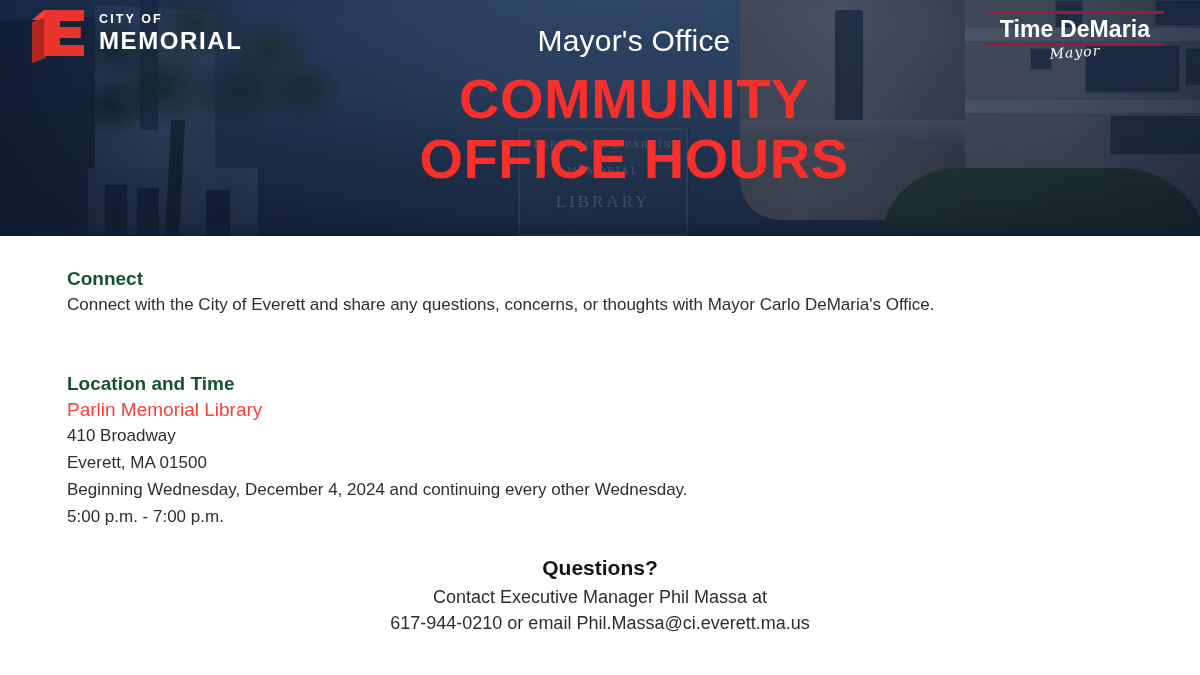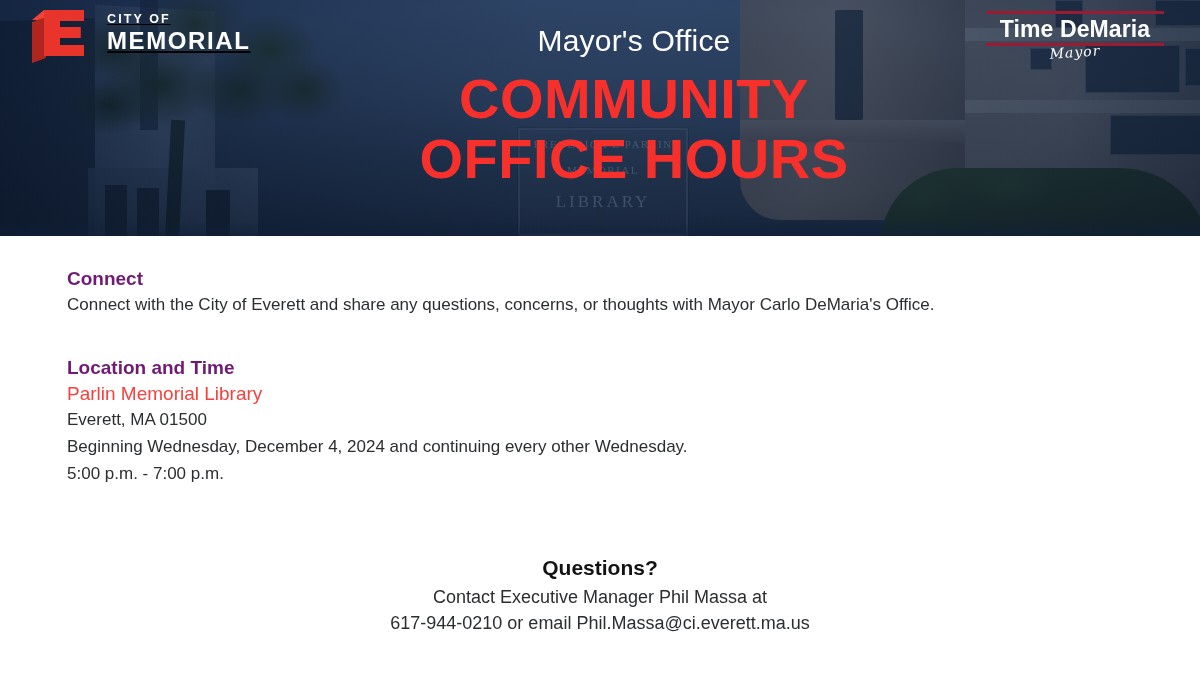--- a/index.html
+++ b/index.html
@@ -223,23 +223,22 @@
     position:absolute; left:0; right:0; bottom:0; height:16px;
     background:linear-gradient(180deg, rgba(16,32,58,0) 0%, rgba(16,32,58,.55) 100%);
   }
 
   
   .everett-logo {
     position:absolute;
     left:32px; top:10px;
     display:flex;
     align-items:center;
-    gap:17px;
+    gap:9px;
     z-index:6;
-    text-decoration:underline;
   }
   .e-mark {
     position:relative;
     width:58px; height:46px;
   }
   .e-mark .e-front {
     position:absolute; left:12px; top:0;
     width:40px; height:46px;
     background:#e8342b;
     clip-path:polygon(0 0, 100% 0, 100% 11px, 16px 11px, 16px 17px,
@@ -337,37 +336,37 @@
   
   .body {
     position:relative;
     padding:32px 0 0 67px;
     background:#ffffff;
   }
 
   .sec-head {
     font-size:19px;
     font-weight:bold;
-    color:#701a75;
+    color:#14532d;
     line-height:1.2;
     margin-bottom:3px;
   }
   .sec-body {
     font-size:17px;
     font-weight:400;
     color:#2b2e31;
     line-height:1.34;
   }
   .sec-accent {
     font-size:19px;
     font-weight:normal;
     color:#f8403c;
     line-height:1.3;
   }
-  .block-location { margin-top:40px; }
+  .block-location { margin-top:56px; }
   .addr-line { font-size:17px; color:#2b2e31; line-height:1.58; }
 
   
   .questions {
     position:absolute;
     left:0; right:0;
     top:556px;
     text-align:center;
   }
   .q-head {
@@ -459,20 +458,21 @@
   <div class="body">
 
     <div class="block-connect">
       <div class="sec-head">Connect</div>
       <div class="sec-body">Connect with the City of Everett and share any questions, concerns, or thoughts with Mayor Carlo DeMaria's Office.</div>
     </div>
 
     <div class="block-location">
       <div class="sec-head">Location and Time</div>
       <div class="sec-accent">Parlin Memorial Library</div>
+      <div class="addr-line">410 Broadway</div>
       <div class="addr-line">Everett, MA 01500</div>
       <div class="addr-line">Beginning Wednesday, December 4, 2024 and continuing every other Wednesday.</div>
       <div class="addr-line">5:00 p.m. - 7:00 p.m.</div>
     </div>
   </div>
 
   <div class="questions">
     <div class="q-head">Questions?</div>
     <div class="q-line">Contact Executive Manager Phil Massa at</div>
     <div class="q-line">617-944-0210 or email Phil.Massa@ci.everett.ma.us</div>

